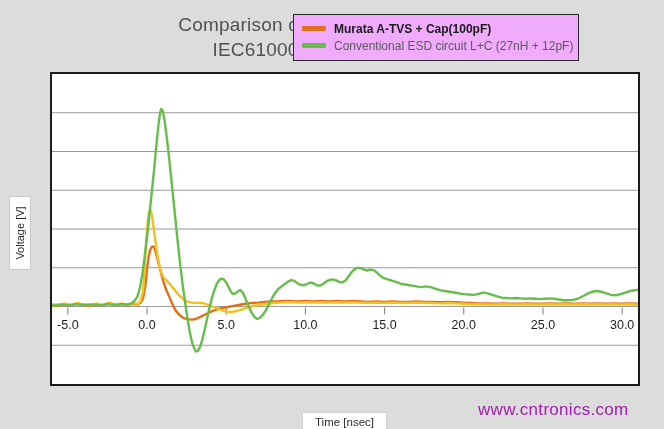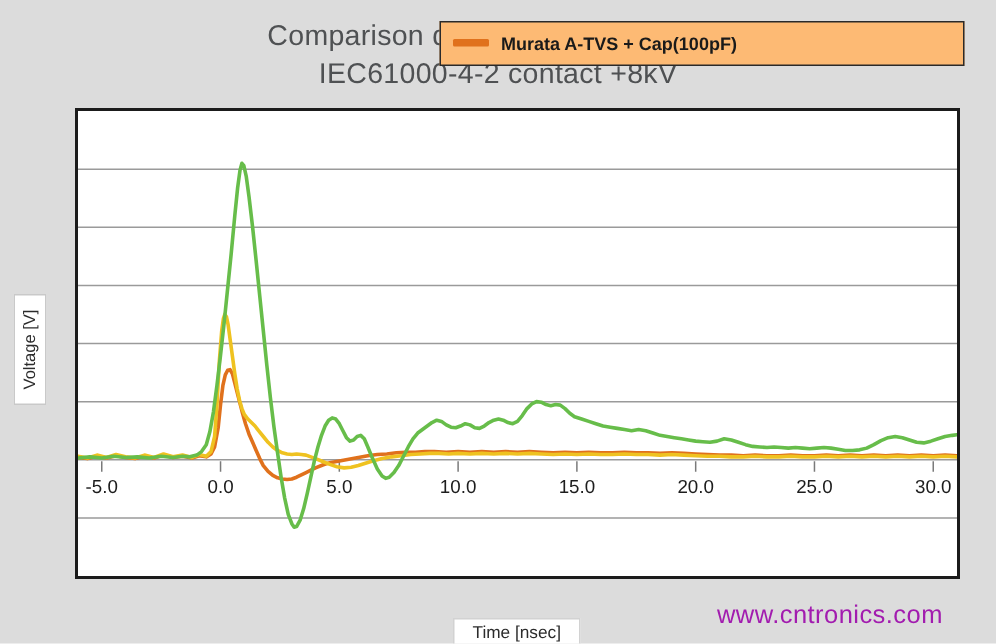--- a/index.html
+++ b/index.html
@@ -46,21 +46,21 @@
   }
   #watermark{
     position:absolute;left:478px;top:400px;
     font-size:17px;color:#9fd08a;letter-spacing:.3px;
   }
   .tick-label{font-size:12.5px;fill:#1d1d1d;font-family:"Liberation Sans",sans-serif;}
   .ylab{text-anchor:end;}
   .xlab{text-anchor:middle;}
   #legend-box{
     position:absolute;left:293px;top:14px;
-    width:350px;background:#fdba74;
+    width:286px;background:#f0abfc;
     border:1px solid #2a2a2a;
     padding:5px 24px 6px 8px;
     box-sizing:border-box;
   }
   .legend-row{display:flex;align-items:center;height:17px;}
   .legend-swatch{
     width:24px;height:5px;border-radius:1px;
     margin-right:8px;flex:0 0 auto;
   }
   .legend-text{font-size:12px;white-space:nowrap;}
@@ -131,13 +131,17 @@
 
 <div id="x-axis-title">Time [nsec]</div>
 
 <div id="watermark" style="color: #a21caf;">www.cntronics.com</div>
 
 <div id="legend-box">
   <div class="legend-row bold">
     <span class="legend-swatch" style="background: rgb(224, 113, 28);"></span>
     <span class="legend-text">Murata A-TVS + Cap(100pF)</span>
   </div>
+  <div class="legend-row plain">
+    <span class="legend-swatch" style="background: rgb(103, 189, 74);"></span>
+    <span class="legend-text">Conventional ESD circuit L+C (27nH + 12pF)</span>
+  </div>
 </div>
 
 </body></html>

